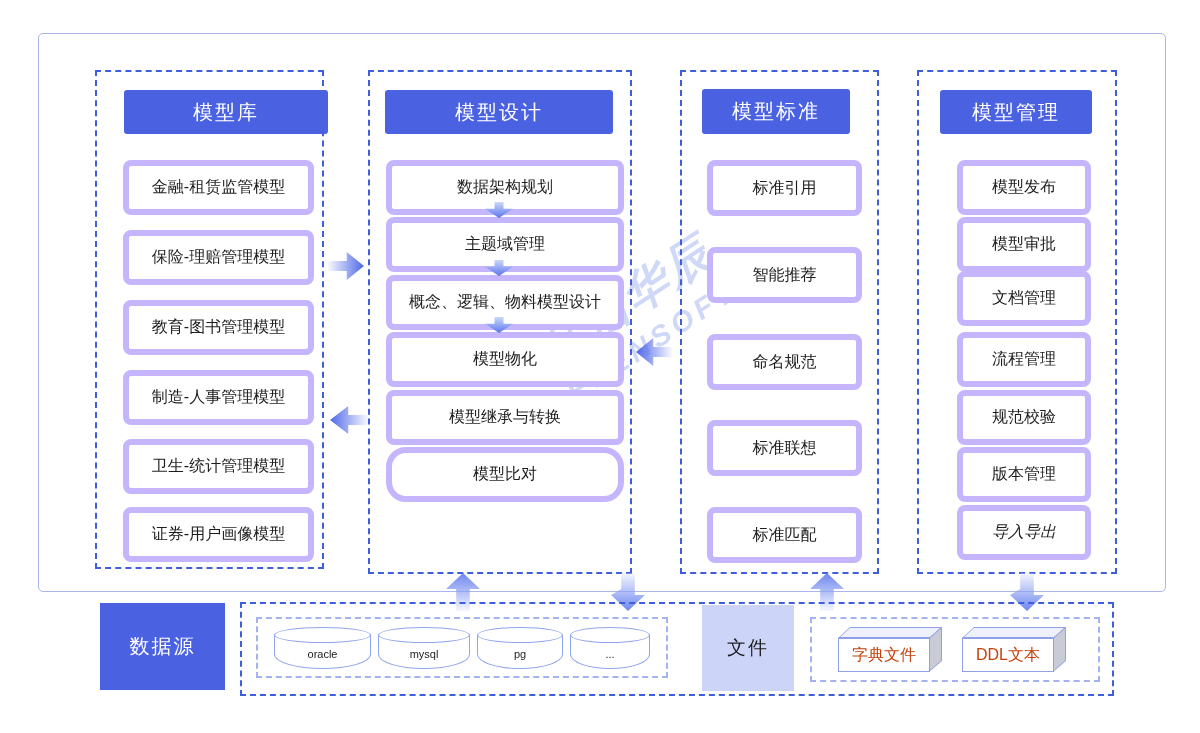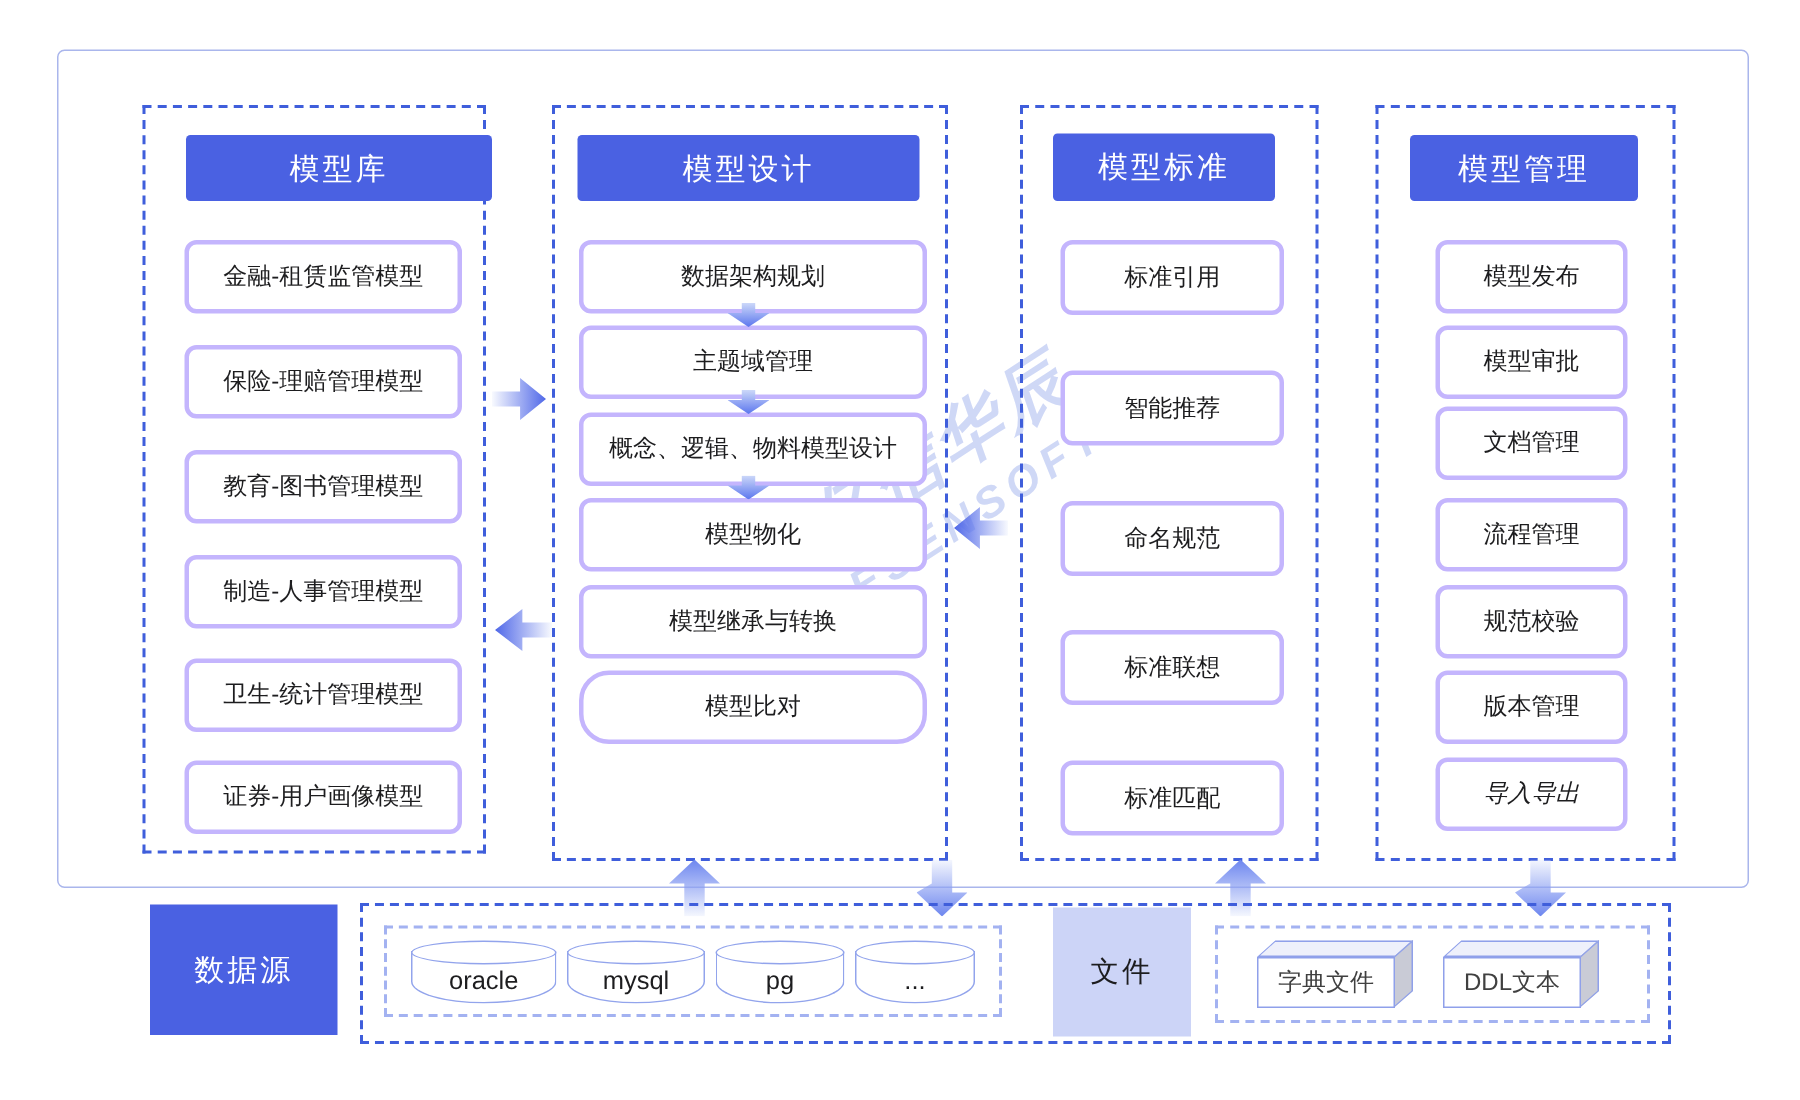--- a/index.html
+++ b/index.html
@@ -10,21 +10,21 @@
     border:1px solid #aab6ec;border-radius:5px;background:#ffffff;}
 
   .col{position:absolute;top:70px;height:500px;border:2px dashed #3f5edb;background:transparent;}
   .col-1{left:95px;width:225px;height:495px;}
   .col-2{left:368px;width:260px;}
   .col-3{left:680px;width:195px;}
   .col-4{left:917px;width:196px;}
 
   .col-header{position:absolute;background:#4a61e2;color:#ffffff;font-size:20px;font-weight:500;
     display:flex;align-items:center;justify-content:center;border-radius:3px;letter-spacing:2px;}
-  .node{position:absolute;background:#ffffff;border:3px solid #c4b5fd;border-radius:8px;
+  .node{position:absolute;background:#ffffff;border:6px solid #c4b5fd;border-radius:8px;
     display:flex;align-items:center;justify-content:center;font-size:16px;color:#1d1d1f;white-space:nowrap;text-align:right;}
 
   
   .arr{position:absolute;}
   .arr-right{clip-path:polygon(0 32%,52% 32%,52% 0,100% 50%,52% 100%,52% 68%,0 68%);
     background:linear-gradient(to right,rgba(227,234,252,0.25),#5068e8);}
   .arr-left{clip-path:polygon(100% 32%,48% 32%,48% 0,0 50%,48% 100%,48% 68%,100% 68%);
     background:linear-gradient(to left,rgba(227,234,252,0.25),#5068e8);}
   .arr-up{clip-path:polygon(50% 0,100% 42%,70% 42%,70% 100%,30% 100%,30% 42%,0 42%);
     background:linear-gradient(to top,rgba(227,234,252,0.35),#6d86ef);}
@@ -50,31 +50,31 @@
   .file-box{position:absolute;left:460px;top:1px;width:92px;height:86px;background:#ccd4f7;
     display:flex;align-items:center;justify-content:center;font-size:19px;color:#1d1d1f;letter-spacing:2px;}
 
   
   .cyl{position:relative;height:42px;}
   .cyl .cyl-body{position:absolute;left:0;right:0;top:7px;bottom:0;background:#ffffff;
     border:1px solid #92a4ec;border-top:none;border-radius:0 0 50% 50%/0 0 42% 42%;}
   .cyl .cyl-top{position:absolute;left:0;right:0;top:0;height:14px;background:#ffffff;
     border:1px solid #92a4ec;border-radius:50%;}
   .cyl .cyl-label{position:absolute;left:0;right:0;top:13px;bottom:0;display:flex;align-items:center;
-    justify-content:center;font-size:17px;color:#1d1d1f;}
+    justify-content:center;font-size:11px;color:#1d1d1f;}
 
   
   .box3d{position:absolute;top:8px;width:104px;height:45px;}
   .box3d .f-top{position:absolute;left:0;top:0;width:92px;height:11px;background:#eef0fb;
     border:1px solid #8fa0ea;transform:skewX(-48deg);transform-origin:bottom left;box-sizing:border-box;}
   .box3d .f-side{position:absolute;left:91px;top:11px;width:13px;height:34px;background:#c9cbd6;
     border:1px solid #8fa0ea;transform:skewY(-41deg);transform-origin:top left;box-sizing:border-box;}
   .box3d .f-front{position:absolute;left:0;top:11px;width:92px;height:34px;background:#ffffff;
     border:1px solid #8fa0ea;box-sizing:border-box;display:flex;align-items:center;justify-content:center;
-    font-size:16px;color:#404040;}
+    font-size:16px;color:#c2410c;}
 </style>
 </head>
 <body>
 
 <div class="canvas">
 
   <div class="outer-frame"></div>
 
   <div class="watermark">
     <div class="wm1">亿信华辰</div>

